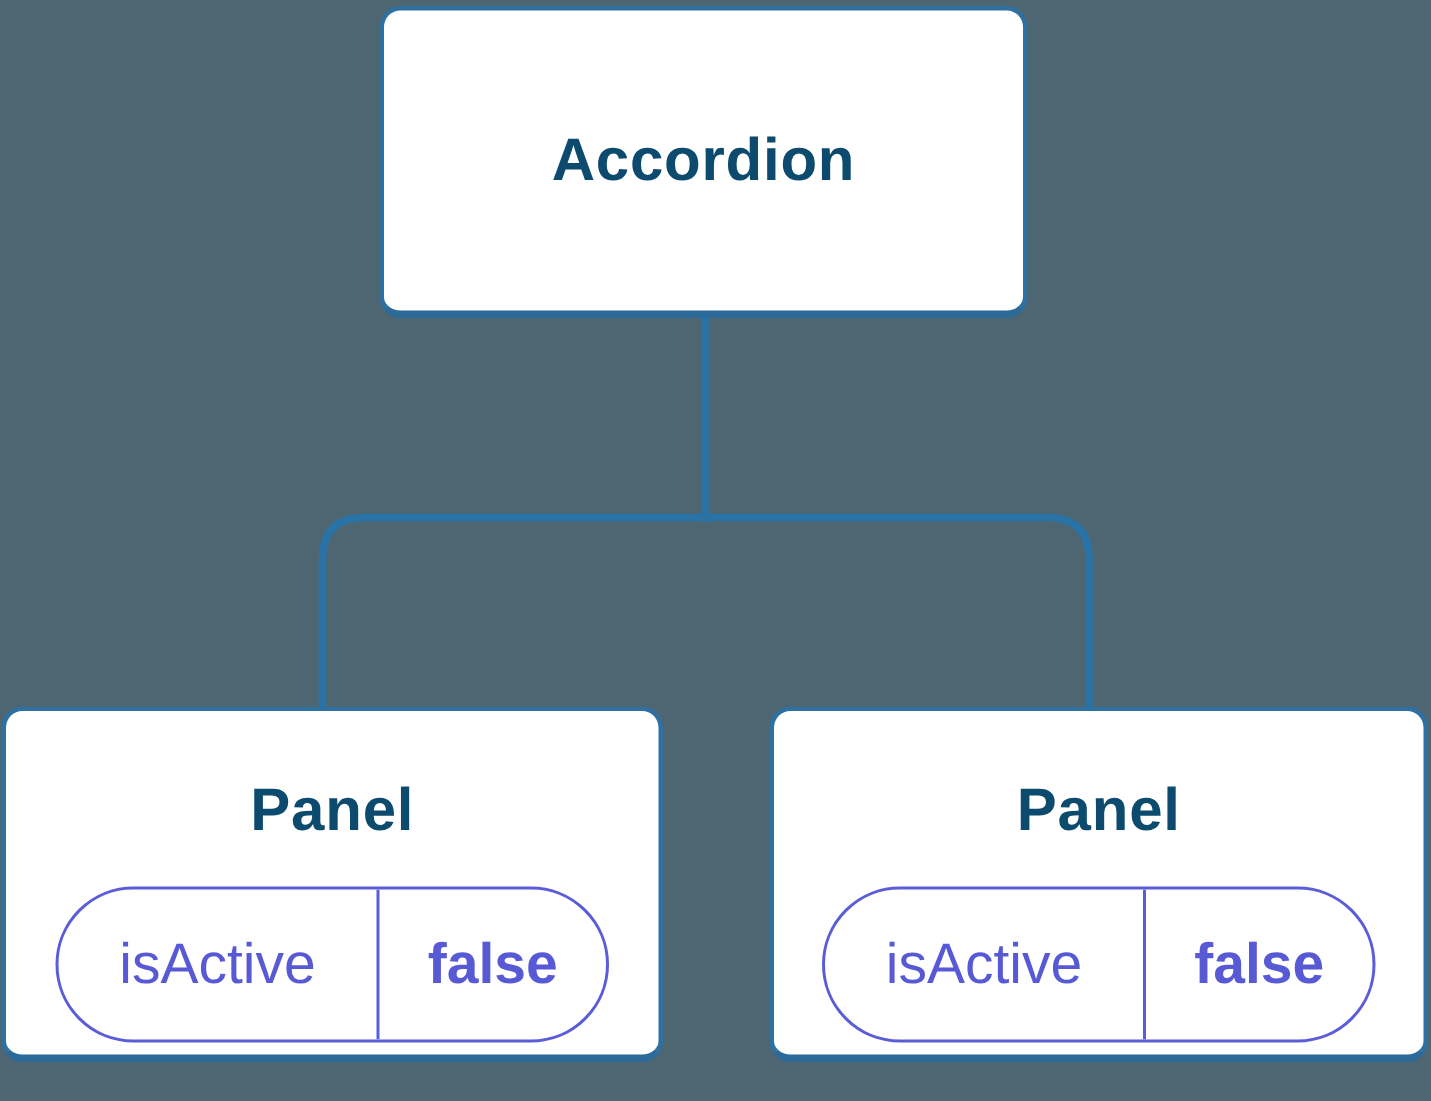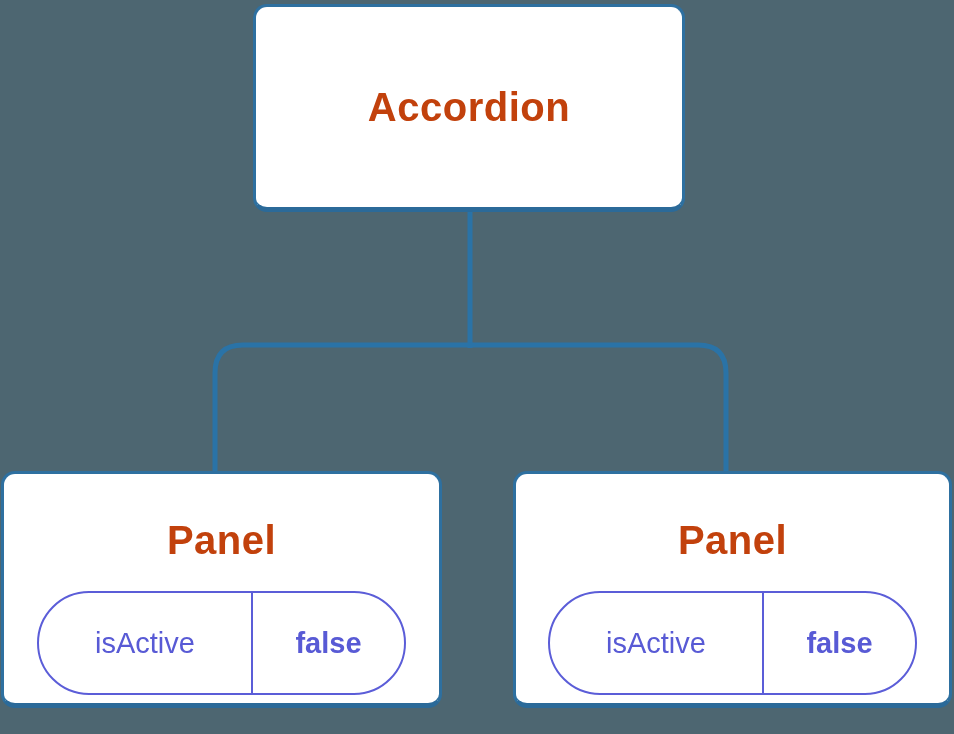--- a/index.html
+++ b/index.html
@@ -36,21 +36,21 @@
   .node-root {
     left: 253px;
     top: 4px;
     width: 432px;
     height: 208px;
     display: flex;
     align-items: center;
     justify-content: center;
   }
   .node-title {
-    color: #c2410c;
+    color: #0c4a6e;
     font-size: 40px;
     font-weight: 600;
     letter-spacing: 0.5px;
     white-space: nowrap;
   }
   .node-panel {
     top: 471px;
     width: 441px;
     height: 237px;
     padding-top: 42px;
@@ -73,21 +73,21 @@
     display: flex;
     align-items: stretch;
     overflow: hidden;
     background: #FFFFFF;
   }
   .pill-cell {
     display: flex;
     align-items: center;
     justify-content: center;
     color: #585AD5;
-    font-size: 29px;
+    font-size: 38px;
     font-weight: 400;
     white-space: nowrap;
   }
   .pill-name {
     width: 212px;
     border-right: 2px solid #5B5DD8;
   }
   .pill-value {
     flex: 1;
     font-weight: bold;

